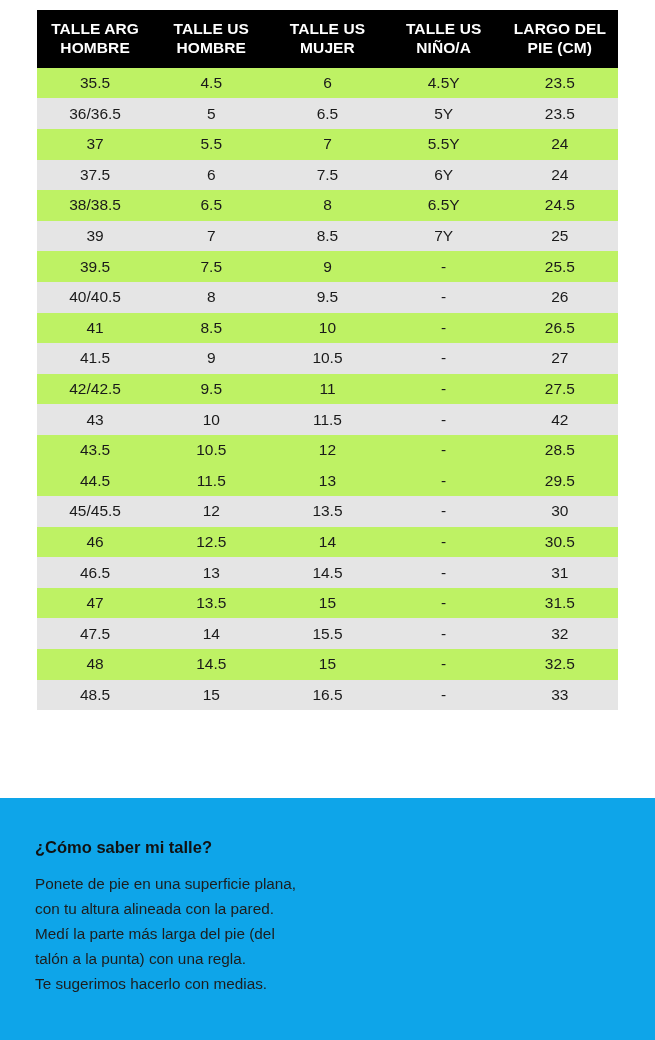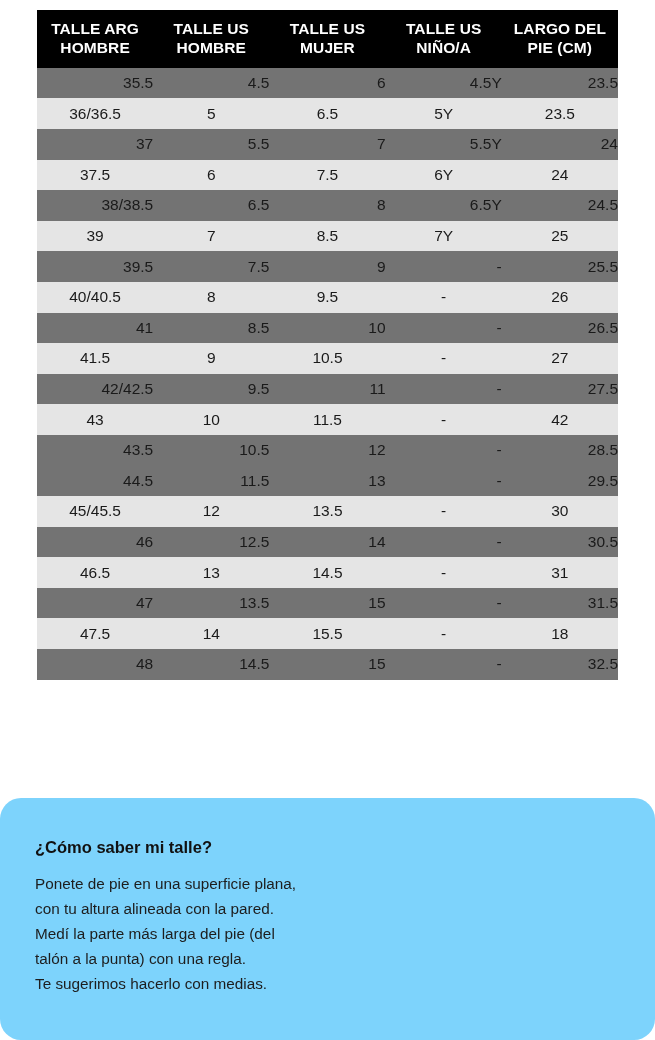--- a/index.html
+++ b/index.html
@@ -51,36 +51,34 @@
     font-size: 15.5px;
     font-weight: 400;
     color: #1a1a1a;
     text-align: center;
     vertical-align: middle;
     height: 30.6px;
     padding: 0;
   }
 
   #size-table tbody tr.row-alt td {
-    background: #737373;
-    text-align: right;
+    background: #bef264;
   }
   #size-table tbody tr.row-plain td {
     background: #e5e5e5;
   }
 
   
   #info-section {
     position: absolute;
     left: 0;
     top: 798px;
     width: 655px;
     height: 242px;
-    background: #7dd3fc;
-    border-radius: 21px;
+    background: #0ea5e9;
   }
 
   #info-text-block {
     position: absolute;
     left: 35px;
     top: 40px;
     width: 350px;
   }
 
   #info-heading {
@@ -243,28 +241,35 @@
           <td>13.5</td>
           <td>15</td>
           <td>-</td>
           <td>31.5</td>
         </tr>
         <tr class="row-plain">
           <td>47.5</td>
           <td>14</td>
           <td>15.5</td>
           <td>-</td>
-          <td>18</td>
+          <td>32</td>
         </tr>
         <tr class="row-alt">
           <td>48</td>
           <td>14.5</td>
           <td>15</td>
           <td>-</td>
           <td>32.5</td>
+        </tr>
+        <tr class="row-plain">
+          <td>48.5</td>
+          <td>15</td>
+          <td>16.5</td>
+          <td>-</td>
+          <td>33</td>
         </tr>
       </tbody>
   </table>
 </div>
 
 <div id="info-section">
 
   <div id="info-text-block">
     <div id="info-heading">¿Cómo saber mi talle?</div>
     <div class="info-line">Ponete de pie en una superficie plana,</div>

